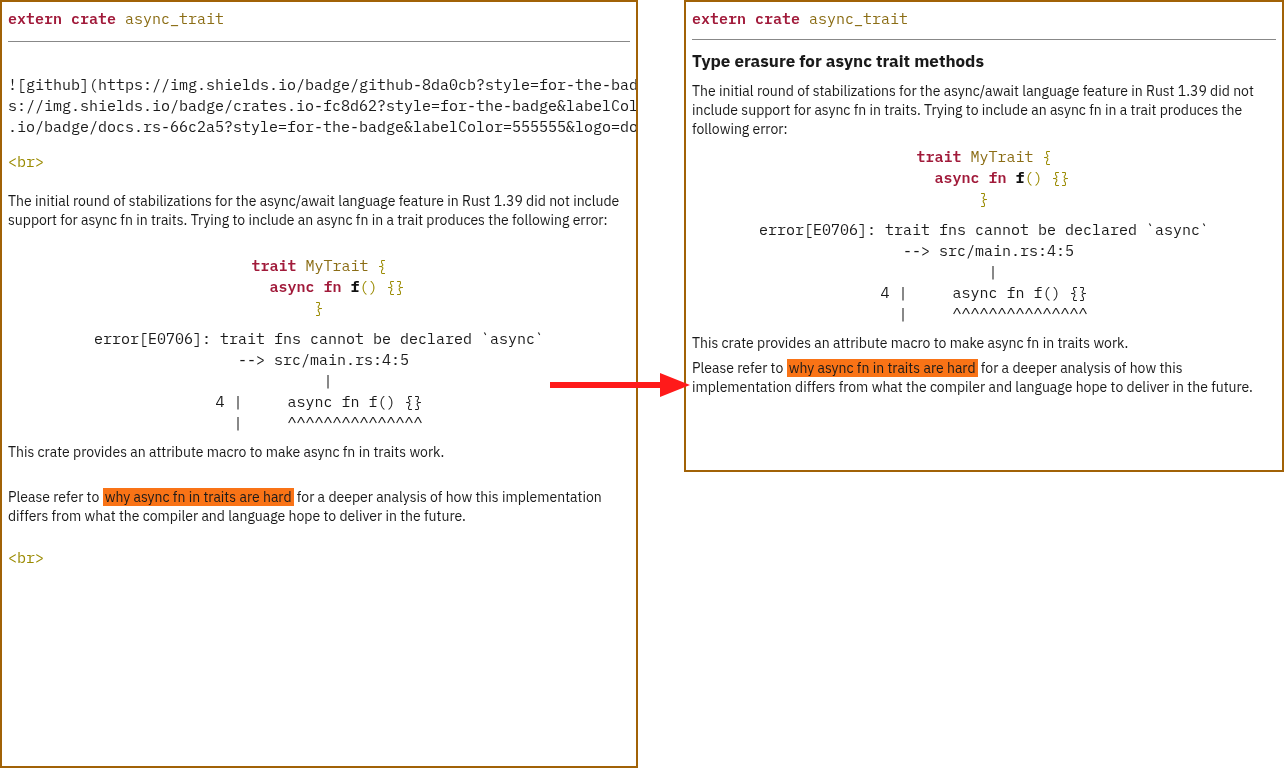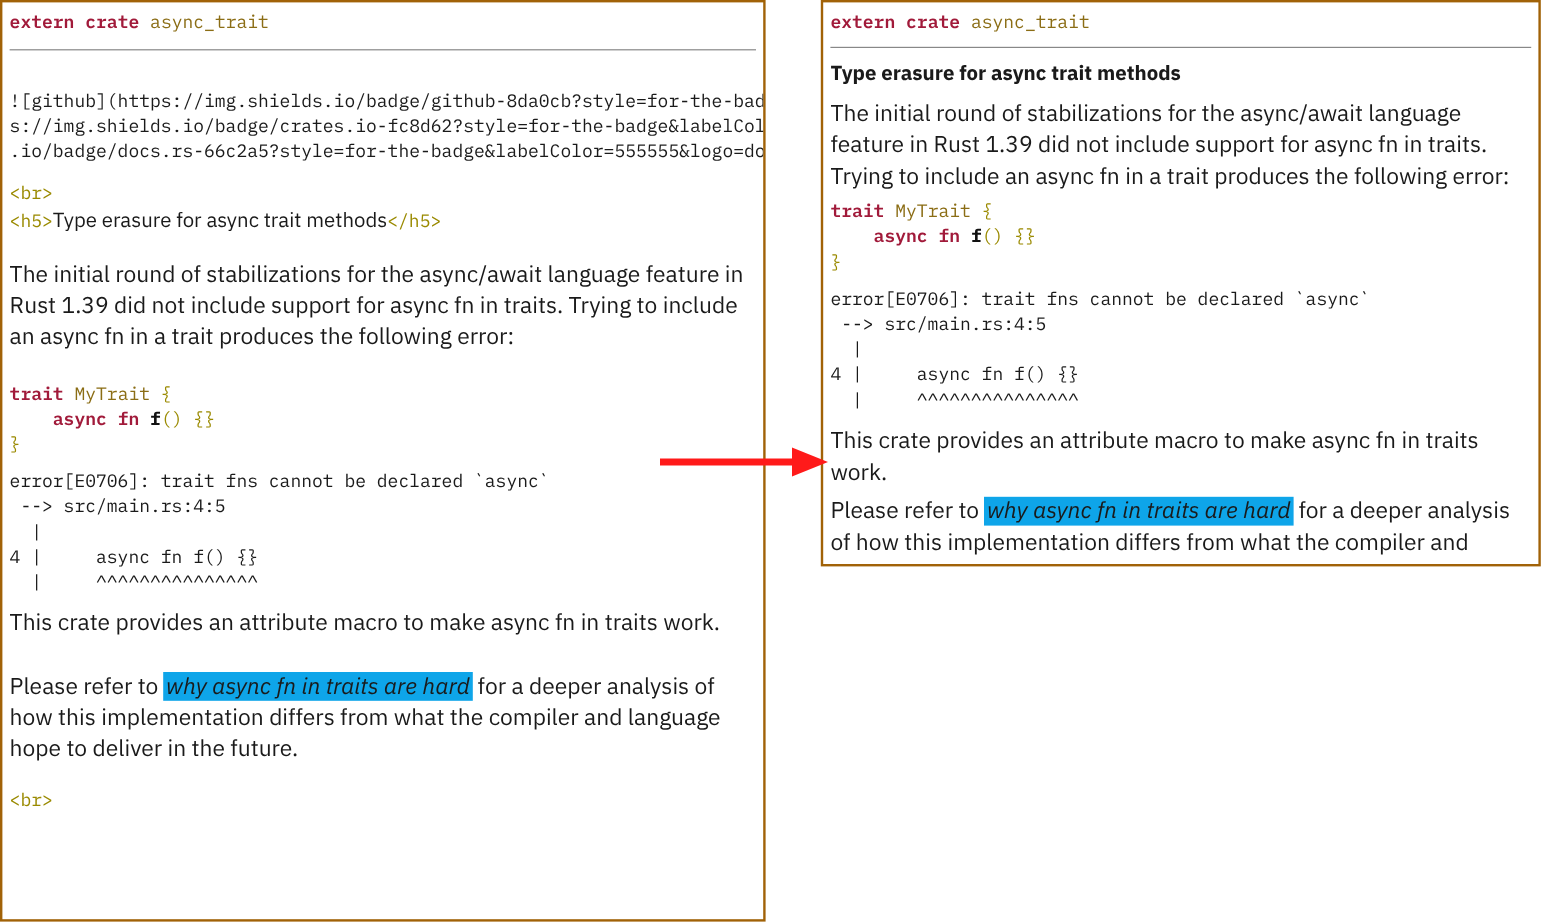--- a/index.html
+++ b/index.html
@@ -58,28 +58,27 @@
   .ty   { color: #8b6d15; }                     
   .fnname { color: #111; font-weight: 700; }
   .punct { color: #9a8a00; }                    
   .tag   { color: #9a8a00; }                    
   .badgebg {
     background: #e9e9e9;
     display: inline;
   }
   .h5raw { display: inline; }
   .h5bold { font-weight: 700; font-size: 17px; }
-  .para { font-size: 19px; line-height: 1.38; margin: 6px 0; }
+  .para { font-size: 14px; line-height: 1.38; margin: 6px 0; }
   .link-ish {
-    font-style: italic;
-    background: #0ea5e9;
+    background: #f97316;
     padding: 0 2px;
     text-align: center;
   }
-  pre.codeblock { margin: 4px 0 10px 0; white-space: pre; }
+  pre.codeblock { margin: 4px 0 10px 0; white-space: pre; text-align: center; }
   .spaced { height: 14px; }
 </style>
 </head>
 <body>
 
 <div class="panel left">
 
   <div class="codeline mono"><span class="kw">extern</span> <span class="kw">crate</span> <span class="ty">async_trait</span></div>
 
   <hr class="hr">
@@ -89,21 +88,20 @@
   <div class="mono badgebg">
     <div class="codeline">![github](https://img.shields.io/badge/github-8da0cb?style=for-the-badge&amp;lab</div>
     <div class="codeline">s://img.shields.io/badge/crates.io-fc8d62?style=for-the-badge&amp;labelColor=55</div>
     <div class="codeline">.io/badge/docs.rs-66c2a5?style=for-the-badge&amp;labelColor=555555&amp;logo=docs</div>
   </div>
 
   <div class="spaced"></div>
 
   <div class="codeline mono"><span class="tag">&lt;</span><span class="tag">br</span><span class="tag">&gt;</span></div>
 
-  <div class="codeline"><span class="tag mono">&lt;</span><span class="tag mono">h5</span><span class="tag mono">&gt;</span><span class="h5raw" style="font-size:17px;">Type erasure for async trait methods</span><span class="tag mono">&lt;/</span><span class="tag mono">h5</span><span class="tag mono">&gt;</span></div>
 
   <div class="spaced"></div>
 
   <div class="para">The initial round of stabilizations for the async/await language feature in Rust 1.39 did not include support for async fn in traits. Trying to include an async fn in a trait produces the following error:</div>
 
   <div class="spaced"></div>
 
   <pre class="codeblock"><span class="kw">trait</span> <span class="ty">MyTrait</span><span class="punct"> {</span>
 <span>    </span><span class="kw">async</span> <span class="kw">fn</span> <span class="fnname">f</span><span class="punct">()</span><span class="punct"> {}</span>
 <span class="punct">}</span></pre>

